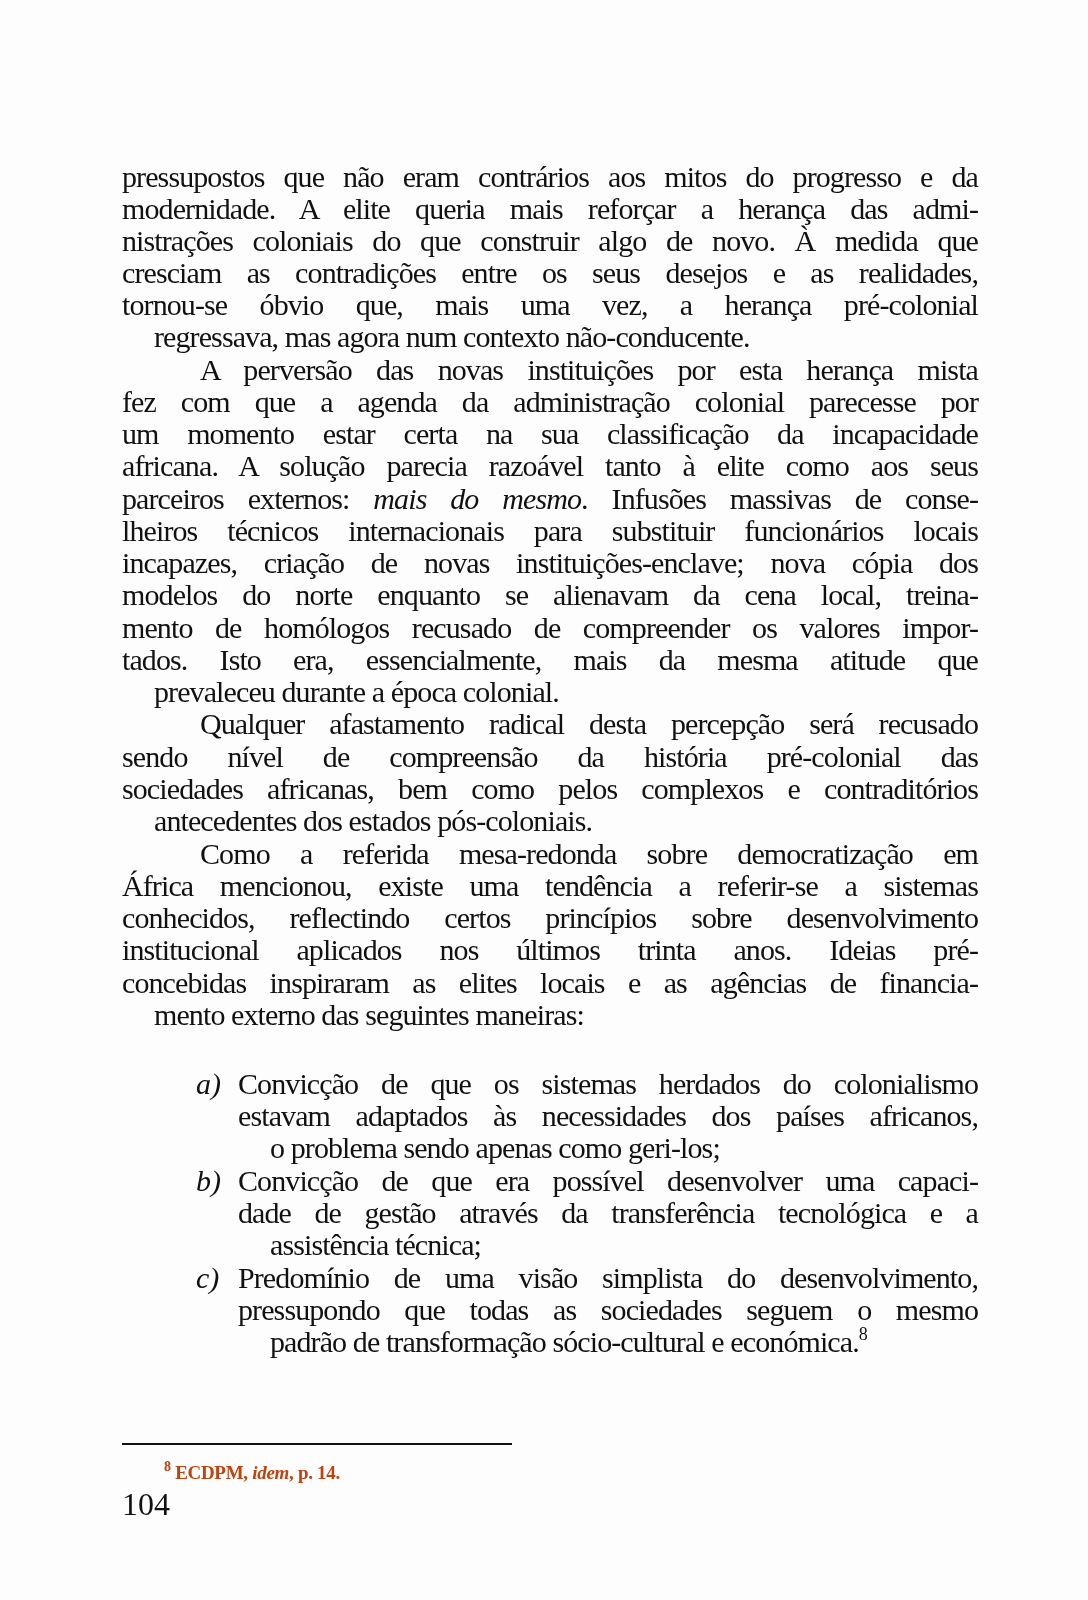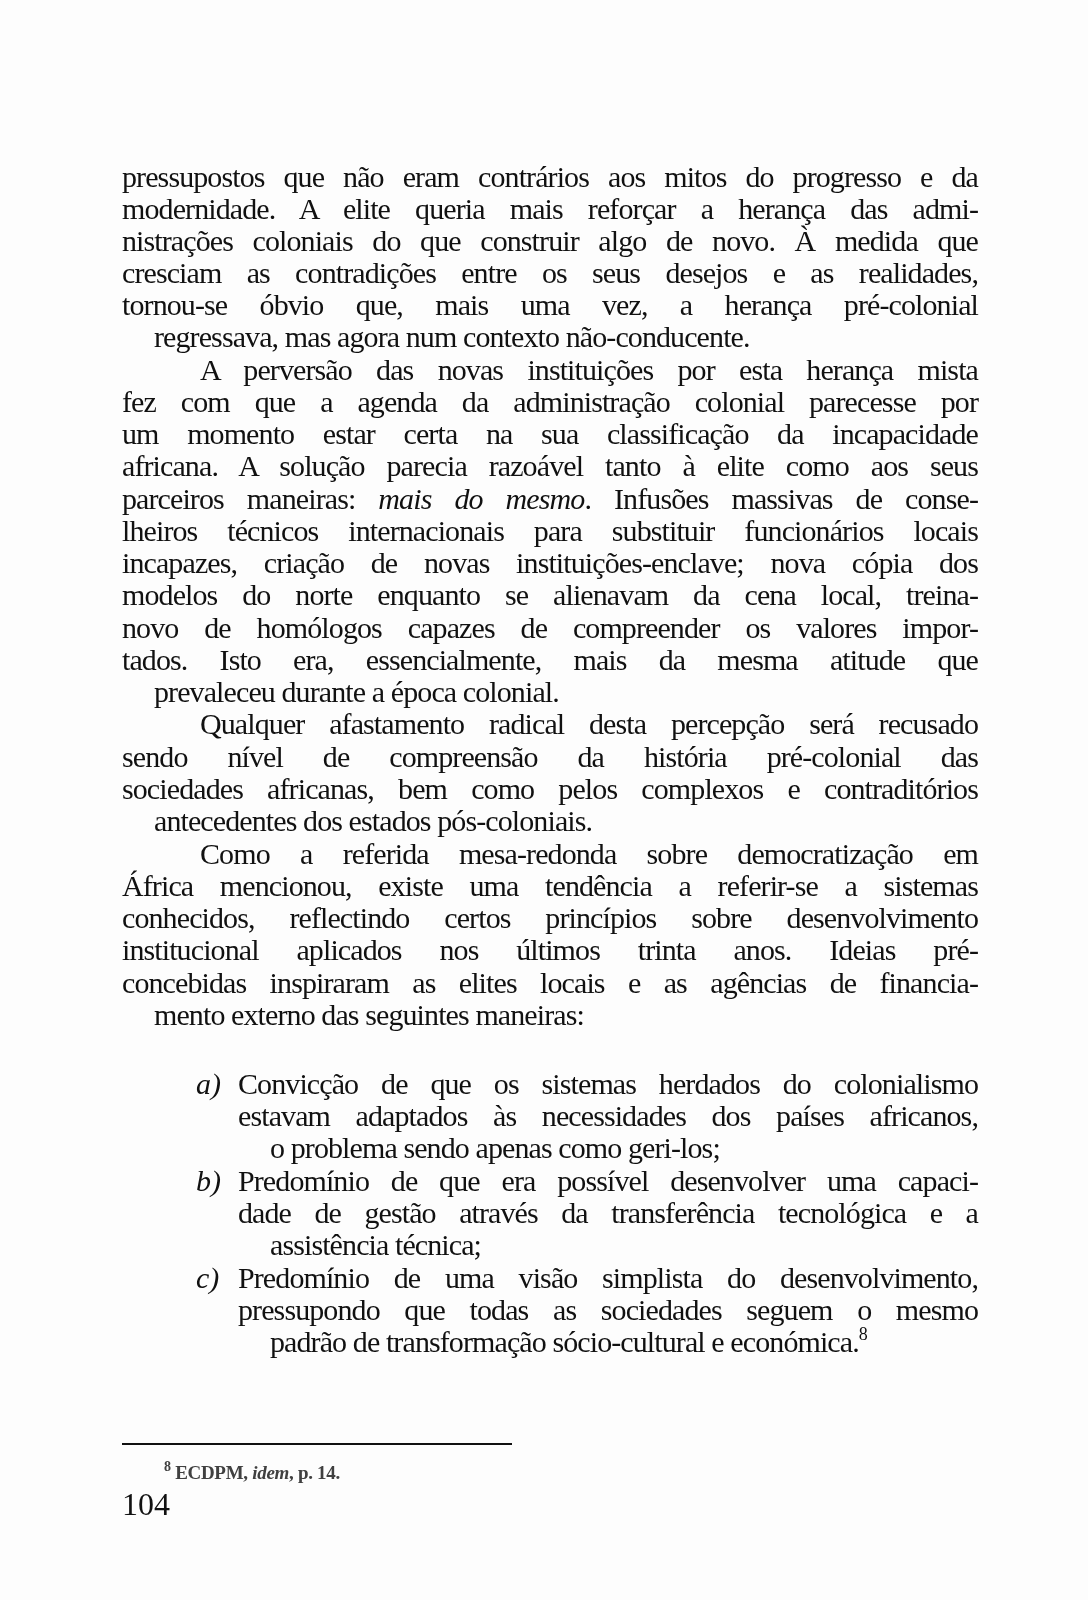--- a/index.html
+++ b/index.html
@@ -12,45 +12,45 @@
     white-space:nowrap; text-align:justify; text-align-last:justify;
     letter-spacing:-0.9px; word-spacing:0px;
   }
   .line.last { text-align-last:left;margin-left:32px; }
   .line.indent { left:200px; width:778px; }
   .item-marker { position:absolute; left:196px; font-family:"Liberation Serif", serif; font-style:italic; font-size:30px; line-height:34px; color:#111; }
   .item-line { left:238px; width:740px; }
   em { font-style:italic; }
   sup { font-size:18px; vertical-align:12px; line-height:0; }
   .rule { position:absolute; left:122px; top:1443px; width:390px; height:2px; background:#111; }
-  .footnote { position:absolute; left:164px; top:1462px; font-family:"Liberation Serif", serif; font-size:19px; font-weight:bold; color:#404040; letter-spacing:-0.3px; }
+  .footnote { position:absolute; left:164px; top:1462px; font-family:"Liberation Serif", serif; font-size:19px; font-weight:bold; color:#c2410c; letter-spacing:-0.3px; }
   .footnote sup { font-size:14px; vertical-align:8px; font-weight:bold; }
   .folio { position:absolute; left:122px; top:1486px; font-family:"Liberation Serif", serif; font-size:32px; color:#111; }
 </style>
 </head>
 <body>
 
 <div class="page">
 
   <div class="line" style="top:160px">pressupostos que não eram contrários aos mitos do progresso e da</div>
   <div class="line" style="top:192px">modernidade. A elite queria mais reforçar a herança das admi-</div>
   <div class="line" style="top:224px">nistrações coloniais do que construir algo de novo. À medida que</div>
   <div class="line" style="top:256px">cresciam as contradições entre os seus desejos e as realidades,</div>
   <div class="line" style="top:288px">tornou-se óbvio que, mais uma vez, a herança pré-colonial</div>
   <div class="line last" style="top:320px">regressava, mas agora num contexto não-conducente.</div>
 
   <div class="line indent" style="top:353px">A perversão das novas instituições por esta herança mista</div>
   <div class="line" style="top:385px">fez com que a agenda da administração colonial parecesse por</div>
   <div class="line" style="top:417px">um momento estar certa na sua classificação da incapacidade</div>
   <div class="line" style="top:449px">africana. A solução parecia razoável tanto à elite como aos seus</div>
-  <div class="line" style="top:482px"><span>parceiros maneiras: </span><em>mais do mesmo</em><span>. Infusões massivas de conse-</span></div>
+  <div class="line" style="top:482px"><span>parceiros externos: </span><em>mais do mesmo</em><span>. Infusões massivas de conse-</span></div>
   <div class="line" style="top:514px">lheiros técnicos internacionais para substituir funcionários locais</div>
   <div class="line" style="top:546px">incapazes, criação de novas instituições-enclave; nova cópia dos</div>
   <div class="line" style="top:578px">modelos do norte enquanto se alienavam da cena local, treina-</div>
-  <div class="line" style="top:611px">novo de homólogos capazes de compreender os valores impor-</div>
+  <div class="line" style="top:611px">mento de homólogos recusado de compreender os valores impor-</div>
   <div class="line" style="top:643px">tados. Isto era, essencialmente, mais da mesma atitude que</div>
   <div class="line last" style="top:675px">prevaleceu durante a época colonial.</div>
 
   <div class="line indent" style="top:707px">Qualquer afastamento radical desta percepção será recusado</div>
   <div class="line" style="top:740px">sendo nível de compreensão da história pré-colonial das</div>
   <div class="line" style="top:772px">sociedades africanas, bem como pelos complexos e contraditórios</div>
   <div class="line last" style="top:804px">antecedentes dos estados pós-coloniais.</div>
 
   <div class="line indent" style="top:837px">Como a referida mesa-redonda sobre democratização em</div>
   <div class="line" style="top:869px">África mencionou, existe uma tendência a referir-se a sistemas</div>
@@ -58,21 +58,21 @@
   <div class="line" style="top:933px">institucional aplicados nos últimos trinta anos. Ideias pré-</div>
   <div class="line" style="top:966px">concebidas inspiraram as elites locais e as agências de financia-</div>
   <div class="line last" style="top:998px">mento externo das seguintes maneiras:</div>
 
   <div class="item-marker" style="top:1067px">a)</div>
   <div class="line item-line" style="top:1067px">Convicção de que os sistemas herdados do colonialismo</div>
   <div class="line item-line" style="top:1099px">estavam adaptados às necessidades dos países africanos,</div>
   <div class="line item-line last" style="top:1131px">o problema sendo apenas como geri-los;</div>
 
   <div class="item-marker" style="top:1164px">b)</div>
-  <div class="line item-line" style="top:1164px">Predomínio de que era possível desenvolver uma capaci-</div>
+  <div class="line item-line" style="top:1164px">Convicção de que era possível desenvolver uma capaci-</div>
   <div class="line item-line" style="top:1196px">dade de gestão através da transferência tecnológica e a</div>
   <div class="line item-line last" style="top:1228px">assistência técnica;</div>
 
   <div class="item-marker" style="top:1261px">c)</div>
   <div class="line item-line" style="top:1261px">Predomínio de uma visão simplista do desenvolvimento,</div>
   <div class="line item-line" style="top:1293px">pressupondo que todas as sociedades seguem o mesmo</div>
   <div class="line item-line last" style="top:1325px"><span>padrão de transformação sócio-cultural e económica.</span><sup>8</sup></div>
 
   <div class="rule"></div>
   <div class="footnote"><sup>8</sup> <span>ECDPM, </span><em>idem</em><span>, p. 14.</span></div>

